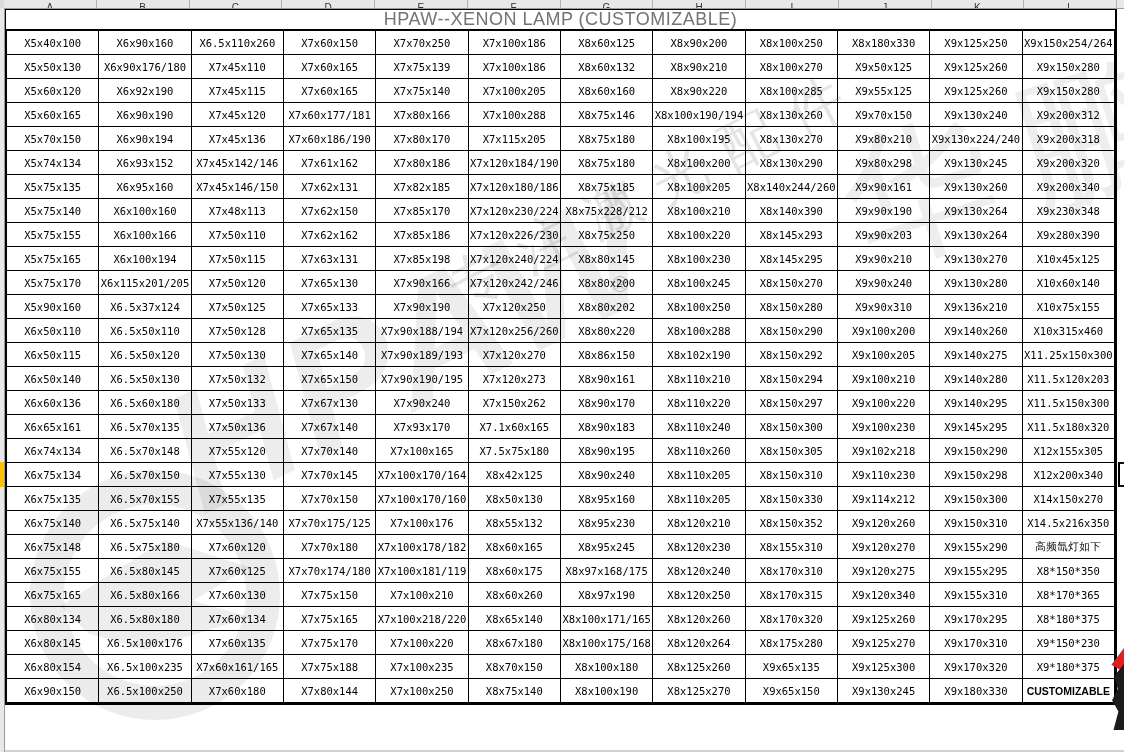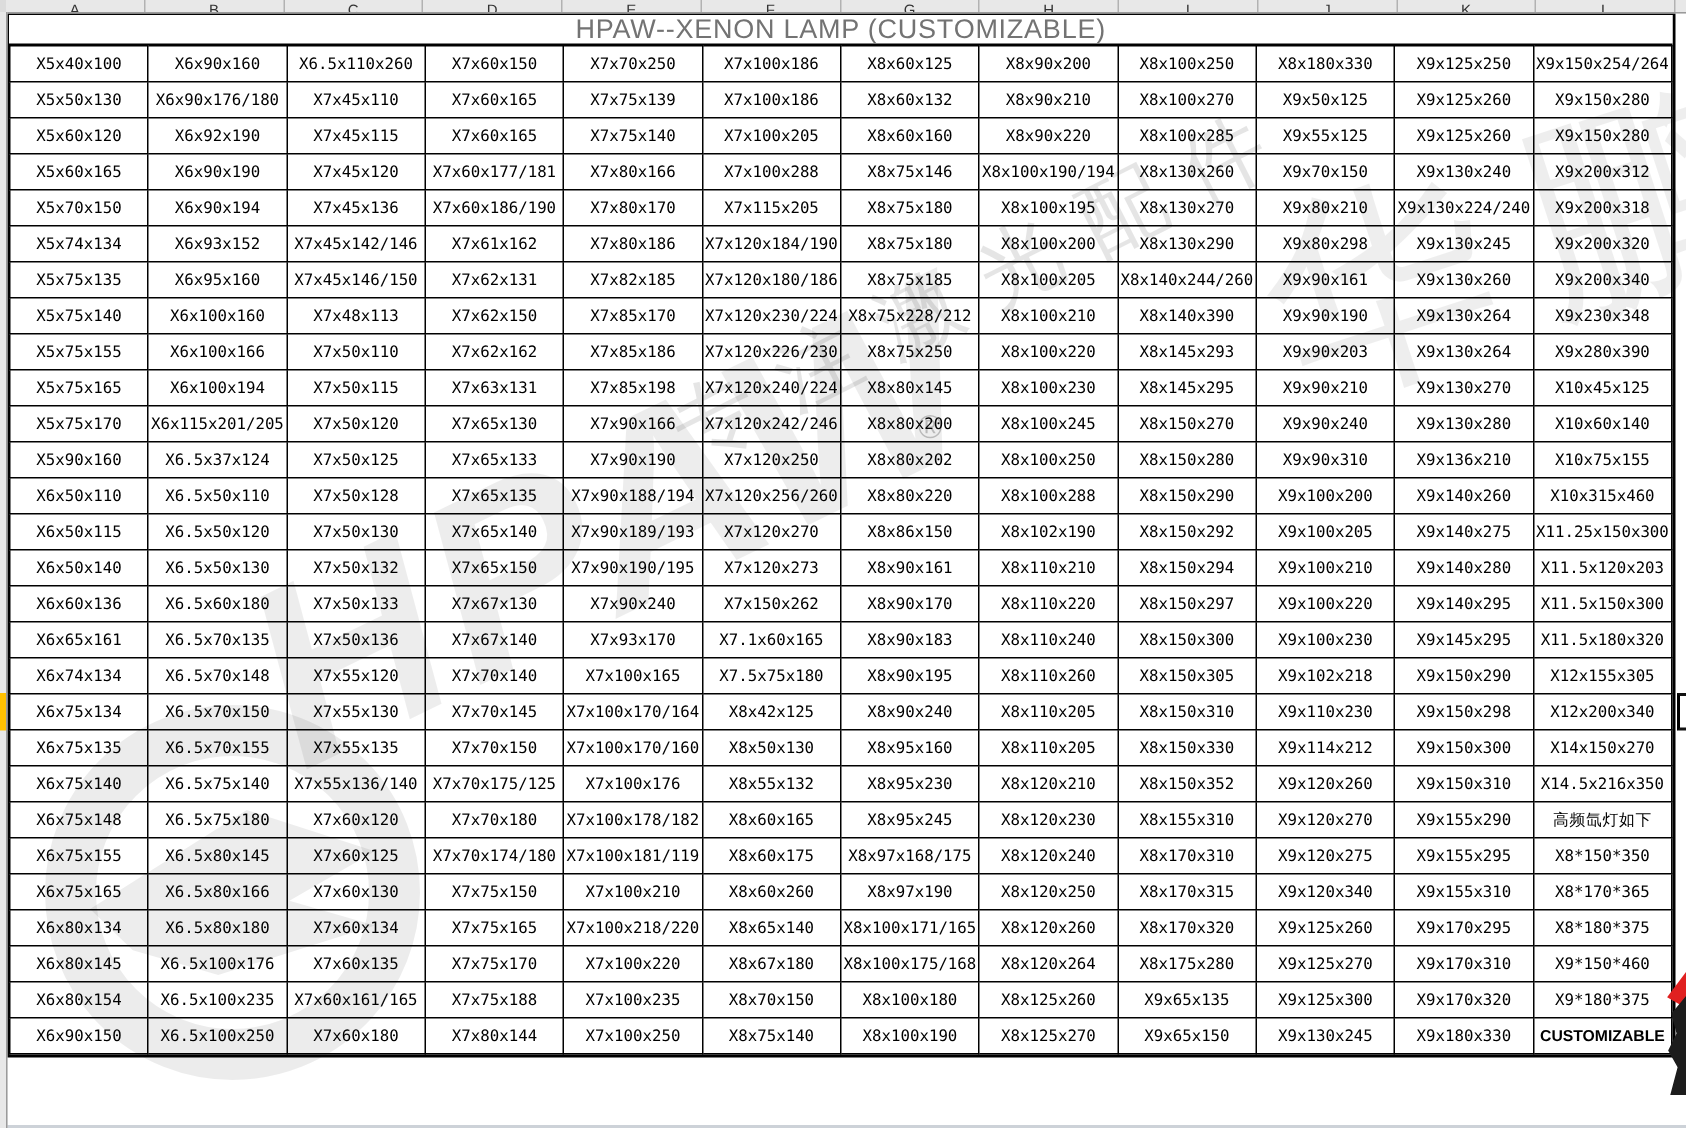--- a/index.html
+++ b/index.html
@@ -466,21 +466,21 @@
             <td>X6.5x100x176</td>
             <td>X7x60x135</td>
             <td>X7x75x170</td>
             <td>X7x100x220</td>
             <td>X8x67x180</td>
             <td>X8x100x175/168</td>
             <td>X8x120x264</td>
             <td>X8x175x280</td>
             <td>X9x125x270</td>
             <td>X9x170x310</td>
-            <td class="blue">X9*150*460</td>
+            <td class="blue">X9*150*230</td>
           </tr>
           <tr>
             <td>X6x80x154</td>
             <td>X6.5x100x235</td>
             <td>X7x60x161/165</td>
             <td>X7x75x188</td>
             <td>X7x100x235</td>
             <td>X8x70x150</td>
             <td>X8x100x180</td>
             <td>X8x125x260</td>

